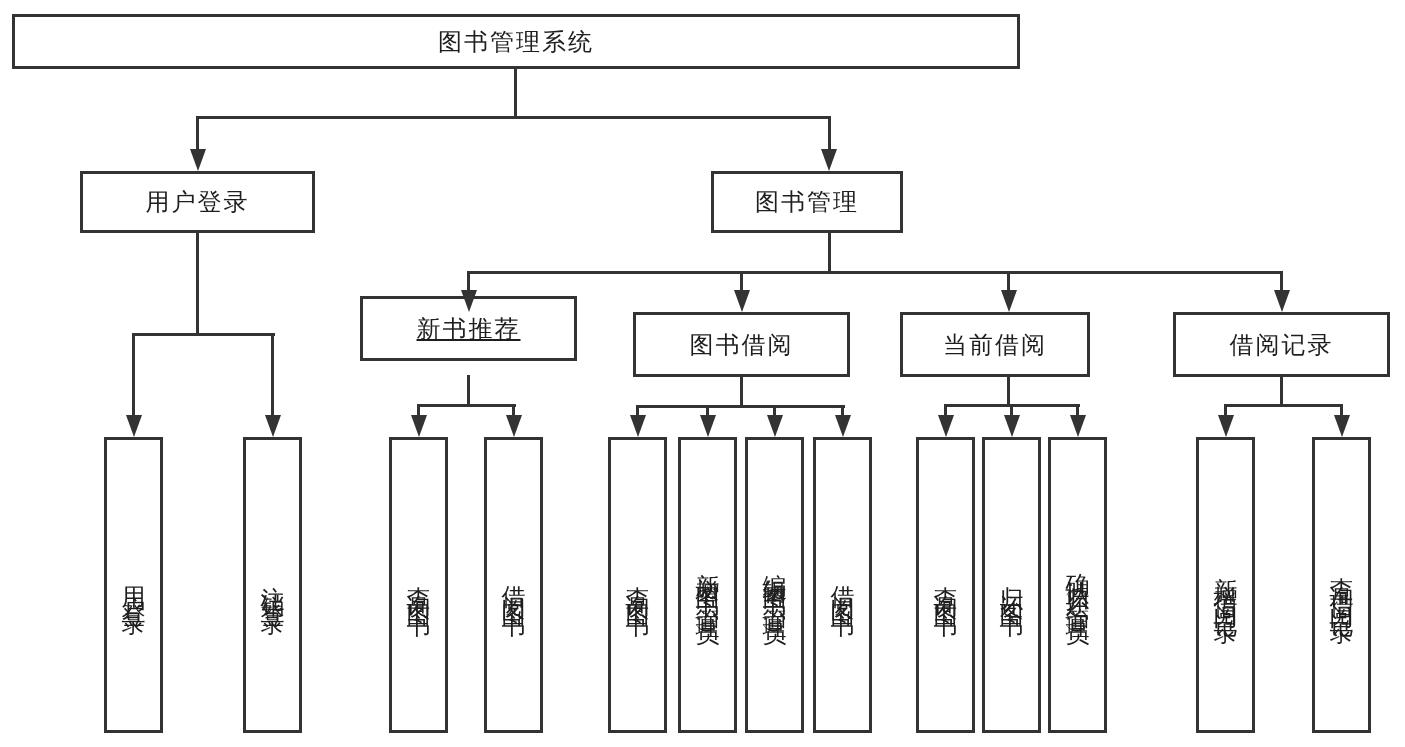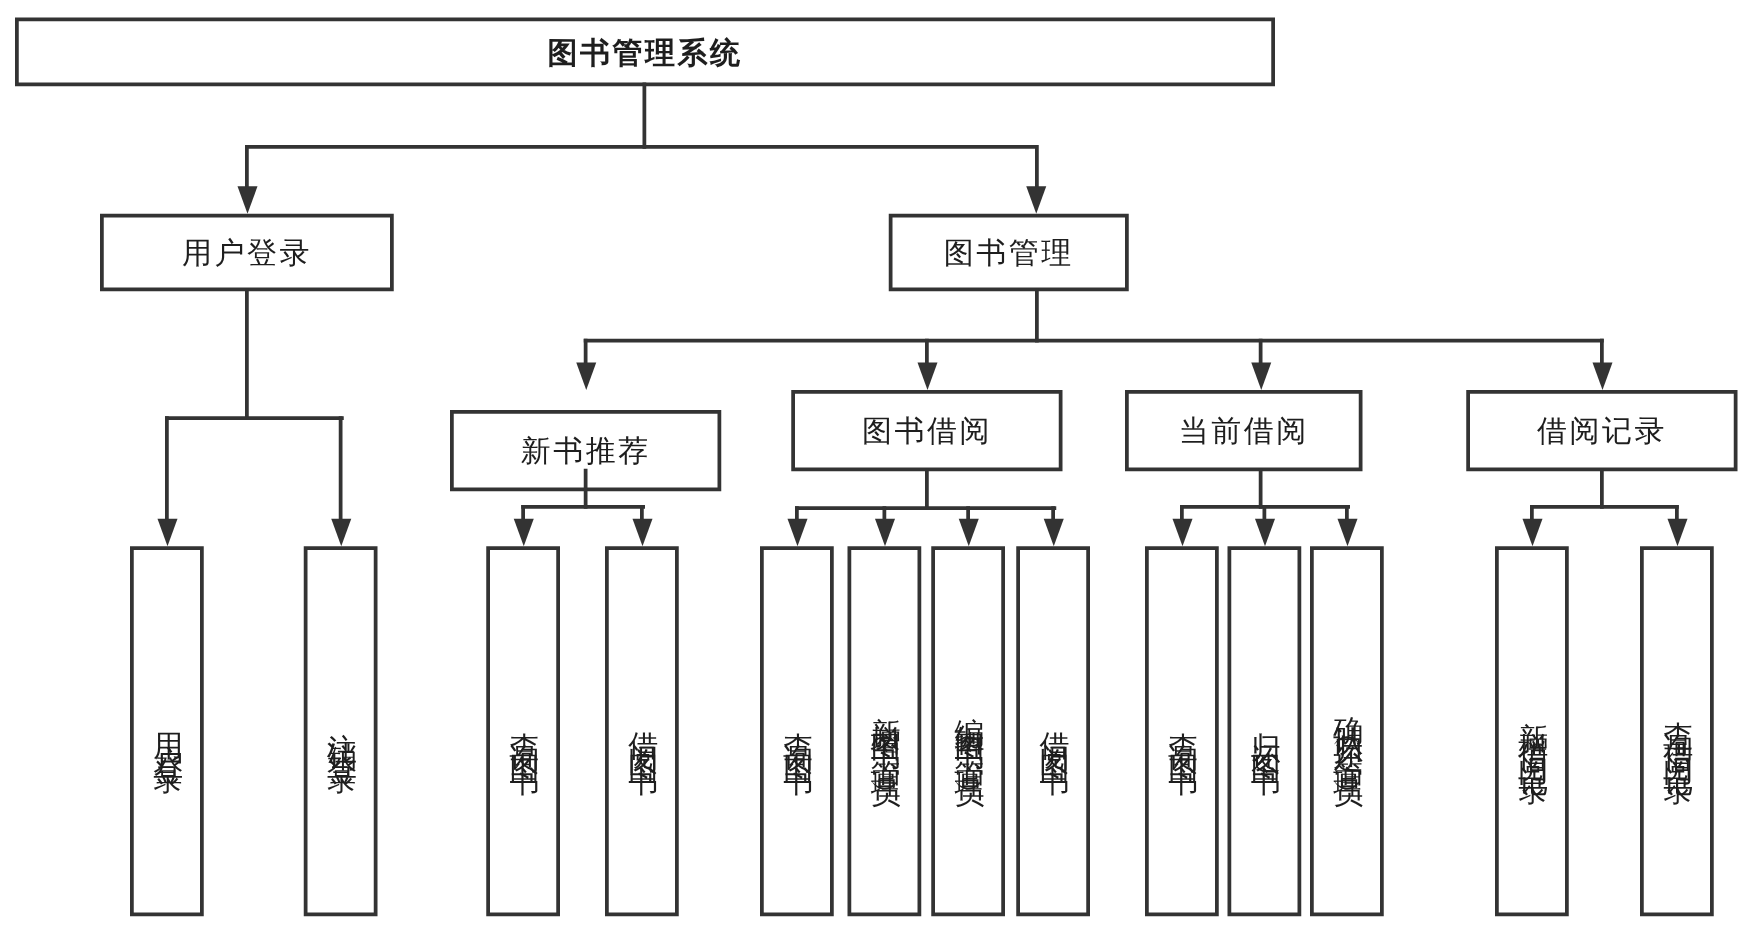--- a/index.html
+++ b/index.html
@@ -28,26 +28,26 @@
   .watermark{
     position:absolute;top:711px;right:8px;font-size:23px;letter-spacing:1px;
     color:#9c9c9c;white-space:nowrap;z-index:5;
   }
 </style>
 </head>
 <body>
 
 <div class="canvas">
 
-  <div class="box" style="left:12px;top:14px;width:1008px;height:55px;font-weight:bold;">图书管理系统</div>
+  <div class="box" style="left:12px;top:14px;width:1008px;height:55px;">图书管理系统</div>
 
   <div class="box" style="left:80px;top:171px;width:235px;height:62px;">用户登录</div>
   <div class="box" style="left:711px;top:171px;width:192px;height:62px;">图书管理</div>
 
-  <div class="box" style="left:360px;top:328px;width:217px;height:65px;">新书推荐</div>
+  <div class="box" style="left:360px;top:296px;width:217px;height:65px;text-decoration:underline;">新书推荐</div>
   <div class="box" style="left:633px;top:312px;width:217px;height:65px;">图书借阅</div>
   <div class="box" style="left:900px;top:312px;width:190px;height:65px;">当前借阅</div>
   <div class="box" style="left:1173px;top:312px;width:217px;height:65px;">借阅记录</div>
 
   <div class="leaf" style="left:104px;">
       <span>用户登录</span>
     </div>
   <div class="leaf" style="left:243px;">
       <span>注销登录</span>
     </div>

